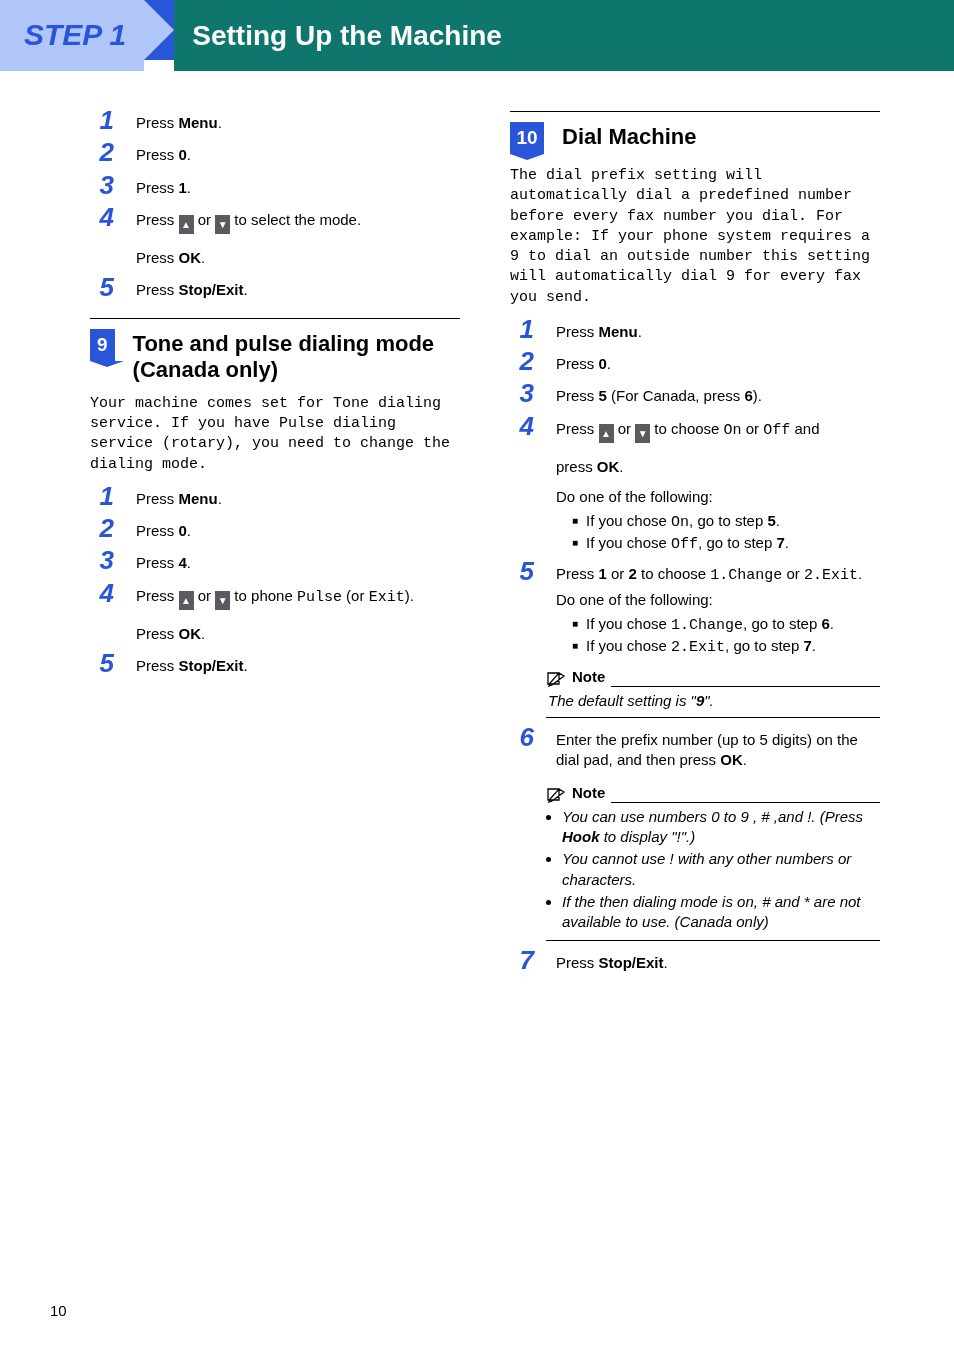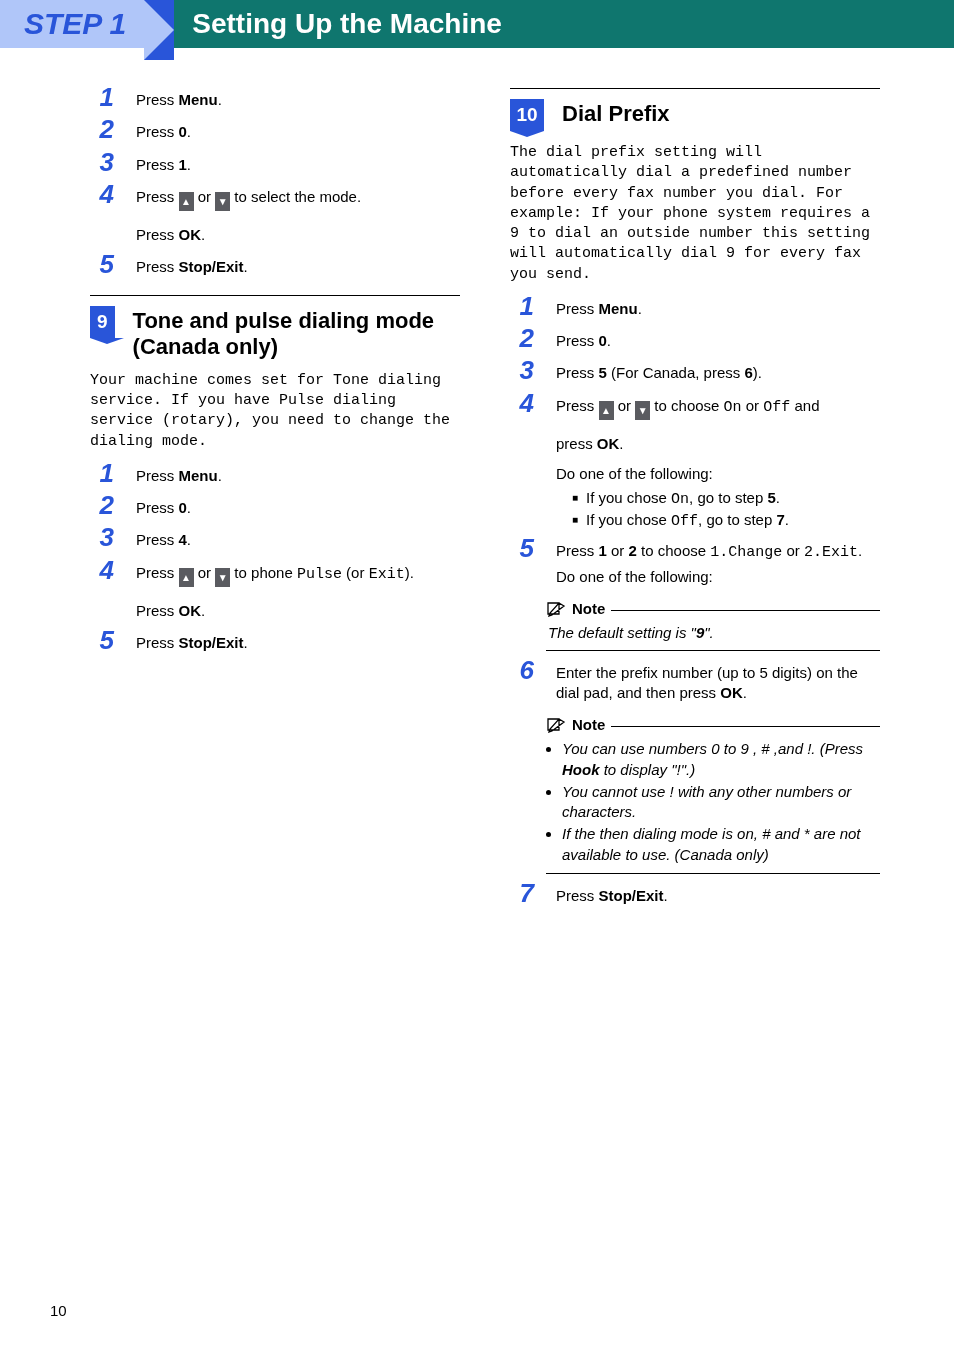--- a/index.html
+++ b/index.html
@@ -8,21 +8,21 @@
       width: 954px;
       height: 1351px;
       position: relative;
       background: #fff;
       font-size: 15px;
       line-height: 1.35;
     }
     .header {
       display: flex;
       align-items: stretch;
-      height: 48px;
+      height: 71px;
     }
     .step-label {
       background: #b0c6f9;
       color: #2955d9;
       font-weight: bold;
       font-style: italic;
       font-size: 30px;
       padding: 12px 18px 12px 24px;
       display: flex;
       align-items: center;
@@ -118,21 +118,21 @@
     .mono { font-family: "Courier New", monospace; }
     b { font-weight: bold; }
     .bullets { padding-left: 16px; }
     .bullets li { list-style: none; position: relative; padding-left: 14px; }
     .bullets li::before { content: "■"; position: absolute; left: 0; font-size: 10px; top: 3px; }
     .note-box {
       margin: 8px 0 10px 36px;
     }
     .note-head {
       display: flex;
-      align-items: center;
+      align-items: flex-end;
       gap: 6px;
       font-weight: bold;
     }
     .note-head .line {
       flex: 1;
       border-top: 1.5px solid #000;
       margin-top: 2px;
     }
     .note-body {
       font-style: italic;
@@ -233,21 +233,21 @@
       <div class="num">5</div>
       <div class="body">
           <p><span>Press </span><b>Stop/Exit</b><span>.</span></p>
         </div>
     </div>
   </div>
 
   <div class="col">
     <div class="section-head" style="margin-top:0;">
       <div class="sec-num">10</div>
-      <div class="sec-title">Dial Prefix</div>
+      <div class="sec-title">Dial Machine</div>
     </div>
     <p class="intro">The dial prefix setting will automatically dial a predefined number before every fax number you dial. For example: If your phone system requires a 9 to dial an outside number this setting will automatically dial 9 for every fax you send.</p>
 
     <div class="step">
       <div class="num">1</div>
       <div class="body">
           <p><span>Press </span><b>Menu</b><span>.</span></p>
         </div>
     </div>
     <div class="step">
@@ -272,20 +272,24 @@
           <li><span>If you chose </span><span class="mono">On</span><span>, go to step </span><b>5</b><span>.</span></li>
           <li><span>If you chose </span><span class="mono">Off</span><span>, go to step </span><b>7</b><span>.</span></li>
         </ul>
       </div>
     </div>
     <div class="step">
       <div class="num">5</div>
       <div class="body">
         <p><span>Press </span><b>1</b><span> or </span><b>2</b><span> to choose </span><span class="mono">1.Change</span><span> or </span><span class="mono">2.Exit</span><span>.</span></p>
         <p>Do one of the following:</p>
+        <ul class="bullets">
+          <li><span>If you chose </span><span class="mono">1.Change</span><span>, go to step </span><b>6</b><span>.</span></li>
+          <li><span>If you chose </span><span class="mono">2.Exit</span><span>, go to step </span><b>7</b><span>.</span></li>
+        </ul>
       </div>
     </div>
 
     <div class="note-box">
       <div class="note-head">
         <span class="penote-icon"><svg viewBox="0 0 20 16">
               <path d="M2 2 h11 v11 h-11 z M13 2 l5 3 l-12 9 l-3 1 l1 -3 z" fill="none" stroke="#000" stroke-width="1.3"></path>
             </svg></span>
         <span>Note</span>
         <span class="line"></span>

